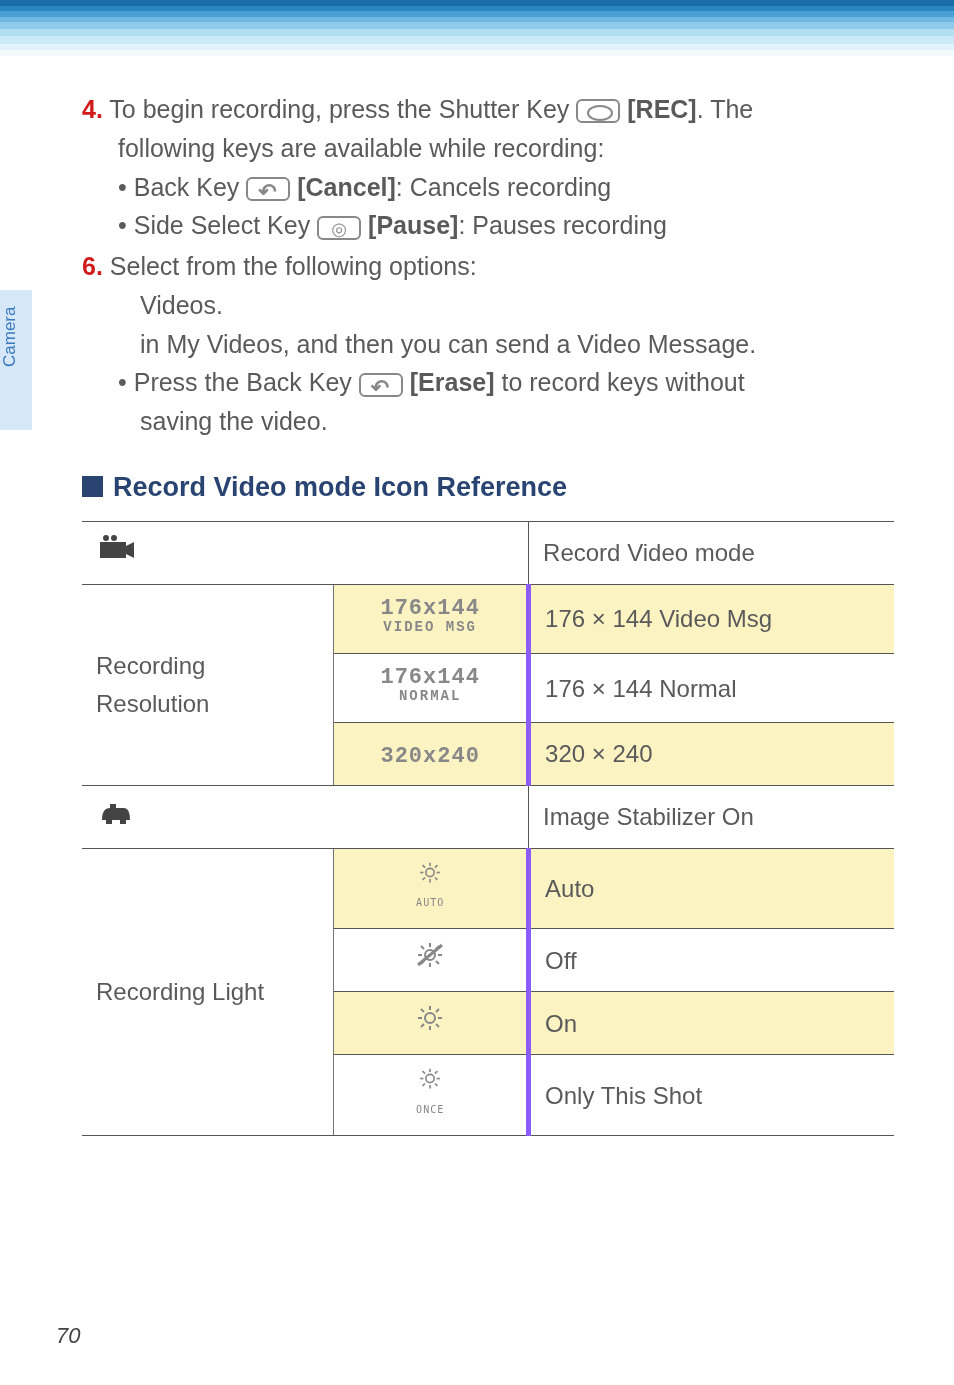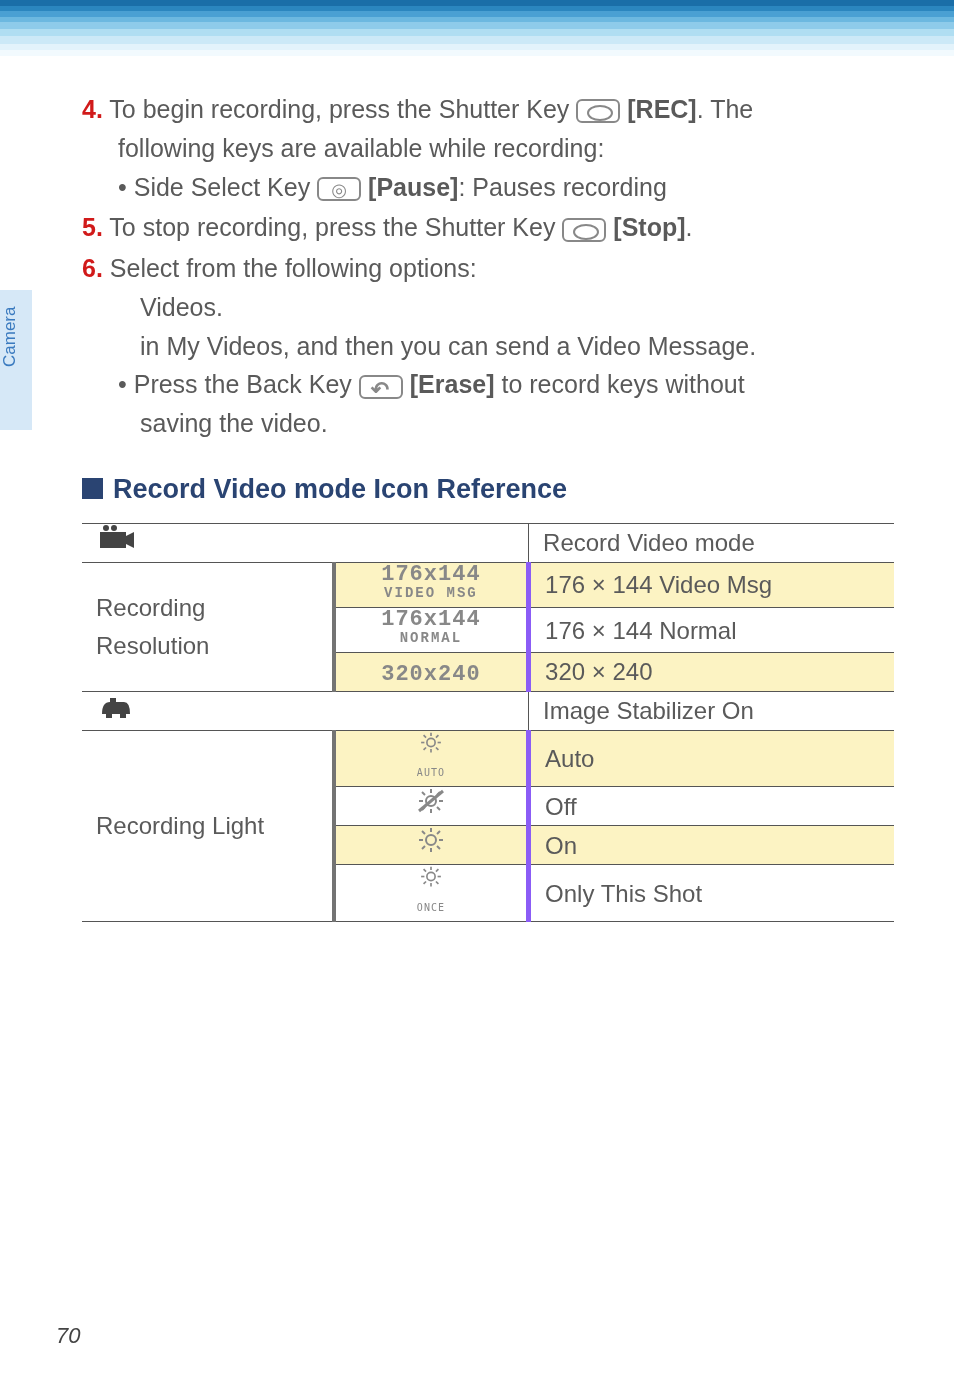--- a/index.html
+++ b/index.html
@@ -95,26 +95,26 @@
   table {
     width: 100%;
     border-collapse: collapse;
     margin-top: 12px;
     font-size: 24px;
     color: #5a5a5a;
   }
   th, td {
     border-top: 1px solid #555;
     border-bottom: 1px solid #555;
-    padding: 0 14px;
+    padding: 12px 14px;
     text-align: left;
     font-weight: normal;
     vertical-align: middle;
   }
-  .col-a { width: 31%; border-right: 4px solid #737373; }
+  .col-a { width: 31%; border-right: 1px solid #737373; }
   .col-b { width: 24%; border-right: 5px solid #8b5cf6; text-align: center; }
   .col-c { width: 45%; }
   .hl { background: #fcf3c3; }
   .seg-label {
     font-family: 'Courier New', monospace;
     font-weight: bold;
     color: #888;
     font-size: 22px;
     letter-spacing: 1px;
     line-height: 1.05;
@@ -140,26 +140,24 @@
 <div class="page">
 
 <div class="header-stripes"></div>
 <div class="side-tab">Camera</div>
 
 <div class="content">
 
   <div class="step">
     <span class="step-num">4.</span><span> To begin recording, press the Shutter Key </span><span class="key-icon shutter"></span> <span class="keytxt">[REC]</span><span>. The</span>
     <div class="indent">following keys are available while recording:</div>
+    <div class="indent">• <span>Back Key </span><span class="key-icon back"></span> <span class="keytxt">[Cancel]</span><span>: Cancels recording</span></div>
     <div class="indent">• <span>Side Select Key </span><span class="key-icon select"></span> <span class="keytxt">[Pause]</span><span>: Pauses recording</span></div>
   </div>
 
-  <div class="step">
-    <span class="step-num">5.</span><span> To stop recording, press the Shutter Key </span><span class="key-icon shutter"></span> <span class="keytxt">[Stop]</span><span>.</span>
-  </div>
 
   <div class="step">
     <span class="step-num">6.</span><span> Select from the following options:</span>
     <div class="indent" style="padding-left:58px">Videos.</div>
     <div class="indent" style="padding-left:58px">in My Videos, and then you can send a Video Message.</div>
     <div class="indent">• <span>Press the Back Key </span><span class="key-icon back"></span> <span class="keytxt">[Erase]</span><span> to record keys without</span></div>
     <div class="indent" style="padding-left:58px">saving the video.</div>
   </div>
 
   <div class="section-head">

